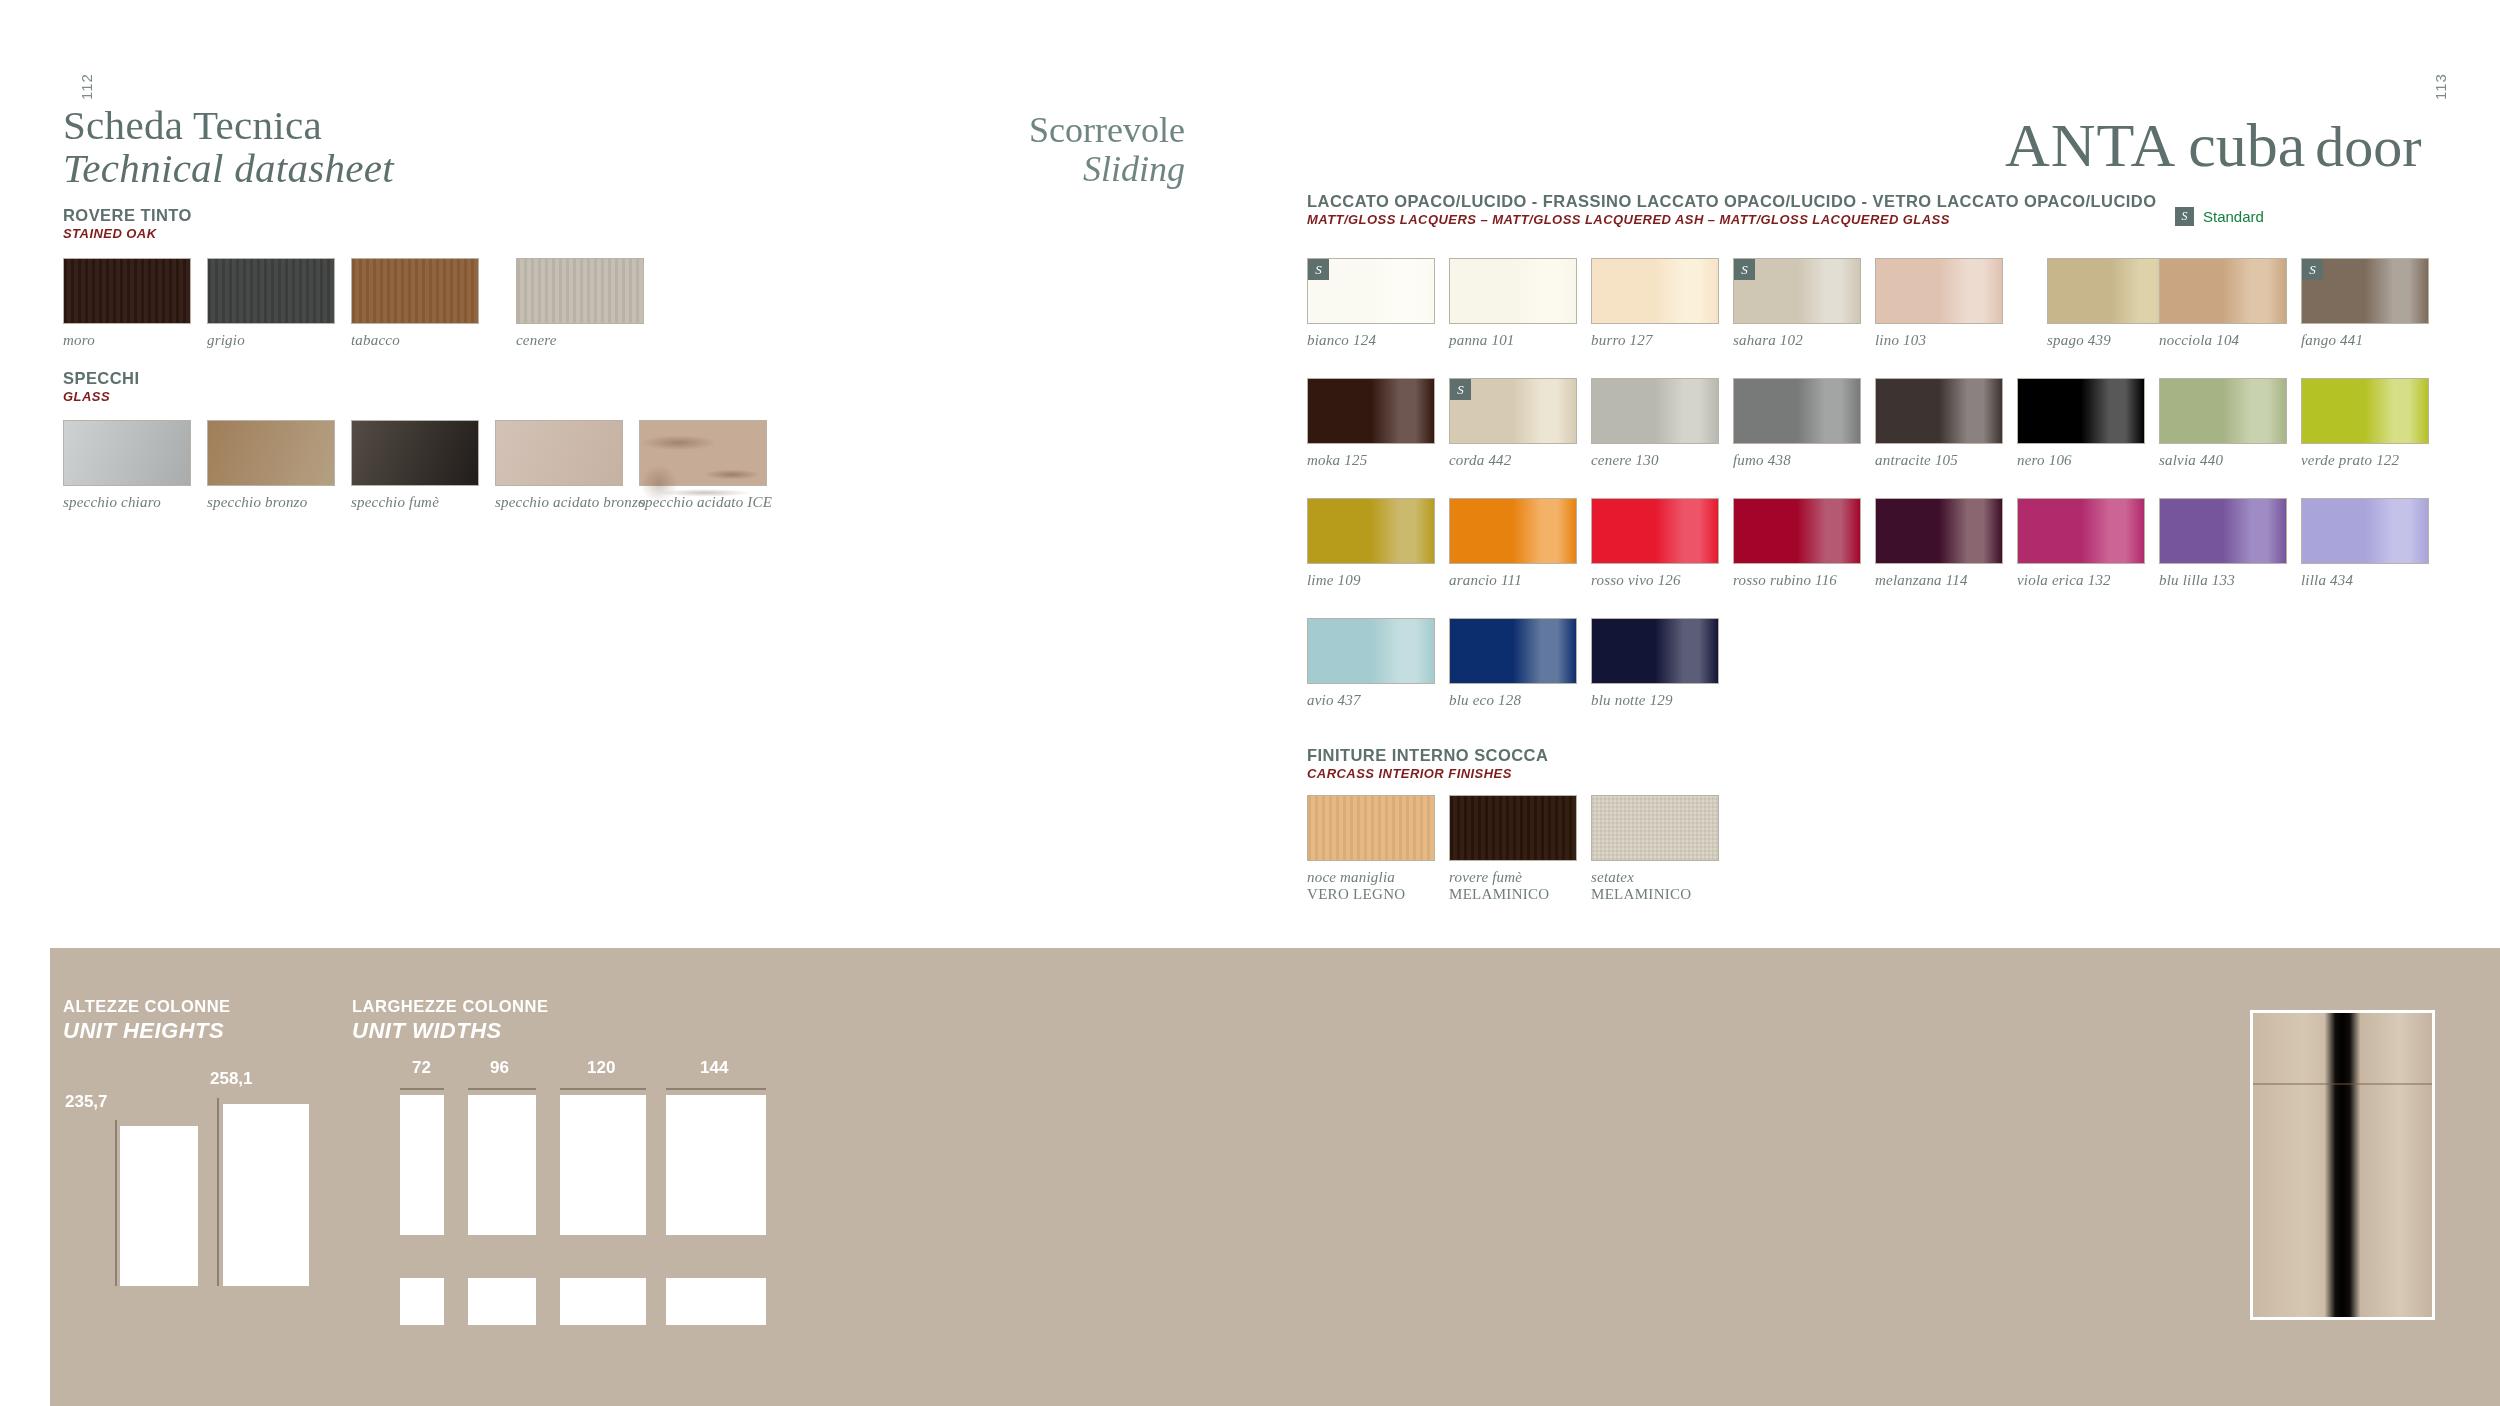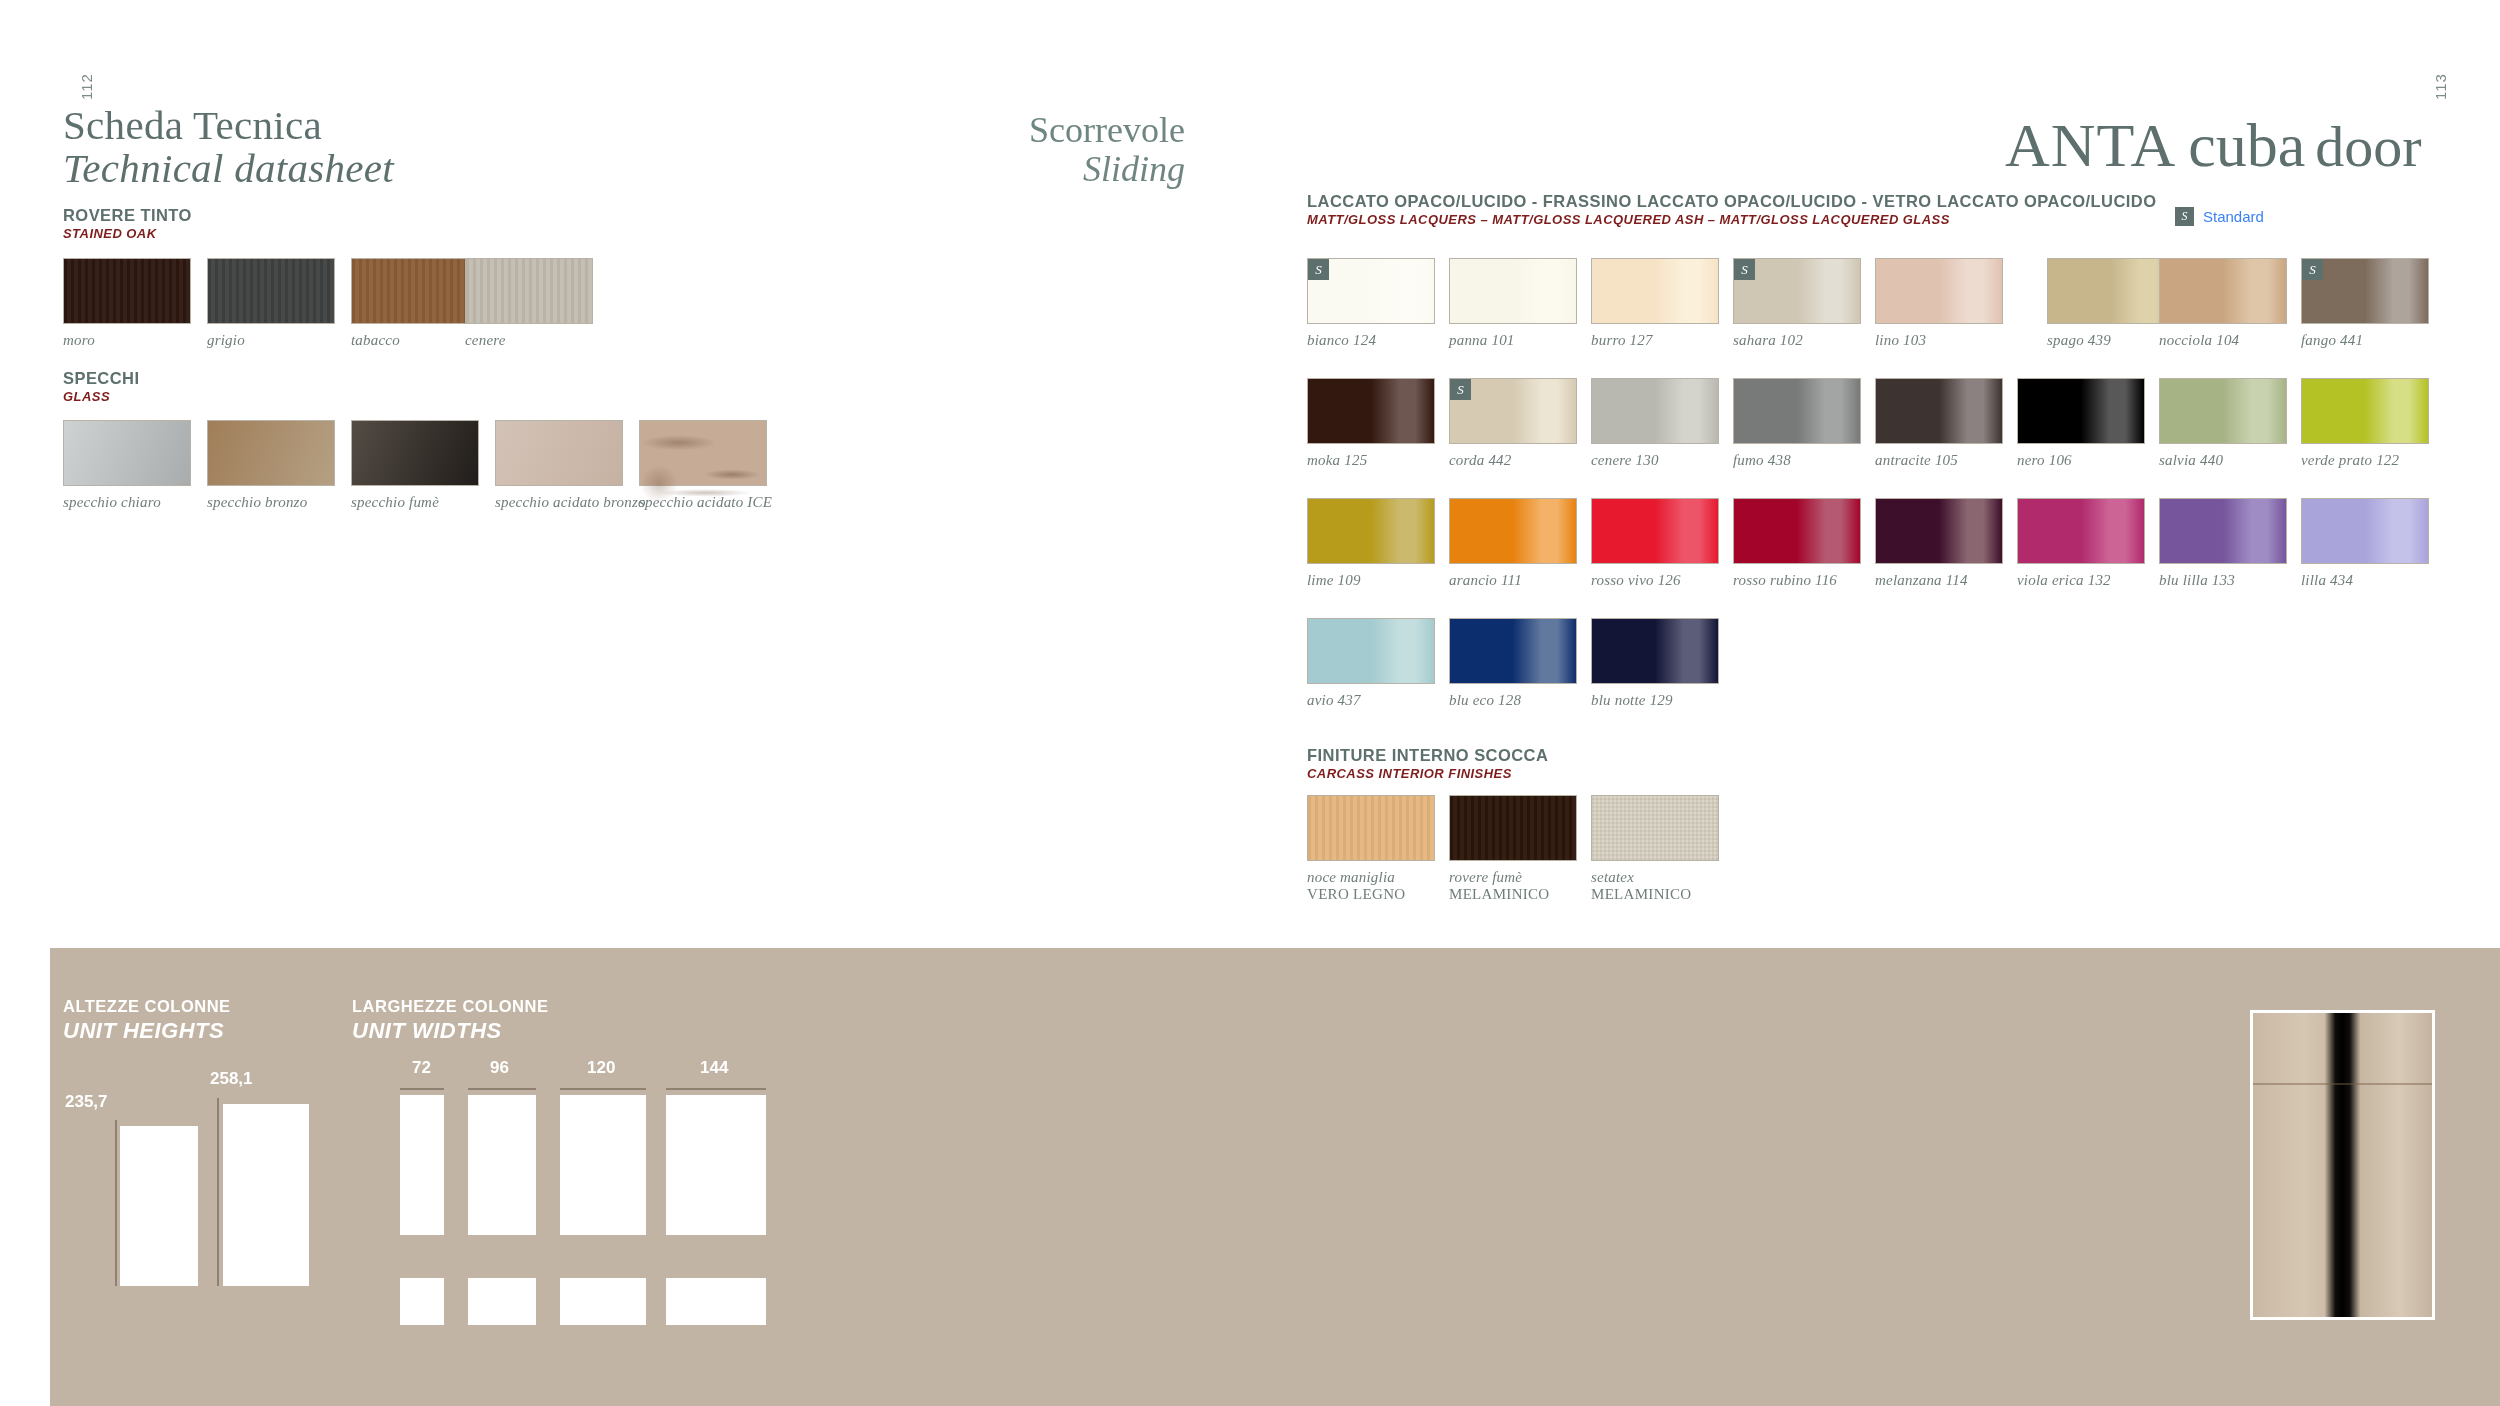--- a/index.html
+++ b/index.html
@@ -112,21 +112,21 @@
 
   .legend {
     position: absolute;
     display: flex; align-items: center; gap: 9px;
   }
   .legend .box {
     width: 19px; height: 19px; background: #5d706d; color: #fff;
     font-family: "Liberation Serif", serif; font-style: italic;
     font-size: 12px; line-height: 19px; text-align: center;
   }
-  .legend .txt { font-size: 15px; color: #3b82f6; }
+  .legend .txt { font-size: 15px; color: #15803d; }
 
   
   .bigchip { width: 128px; height: 66px; border: 1px solid #b9b2a6; }
 
   
   .panel {
     position: absolute;
     left: 50px; top: 948px;
     width: 2450px; height: 458px;
     background: #c2b4a4;
@@ -211,21 +211,21 @@
     <div class="lab">moro</div>
   </div>
   <div class="swatch" style="left:207px; top:258px;">
     <div class="bigchip wood" style="background:#3f4141"></div>
     <div class="lab">grigio</div>
   </div>
   <div class="swatch" style="left:351px; top:258px;">
     <div class="bigchip wood" style="background:#8b5e37"></div>
     <div class="lab">tabacco</div>
   </div>
-  <div class="swatch" style="left:465px; top:258px;">
+  <div class="swatch" style="left:516px; top:258px;">
     <div class="bigchip wood" style="background:#c3bcb0"></div>
     <div class="lab">cenere</div>
   </div>
 
   <div class="sec-head" style="left:63px; top:368px;">
     <div class="it">SPECCHI</div>
     <div class="en">GLASS</div>
   </div>
 
   <div class="swatch" style="left:63px; top:420px;">

